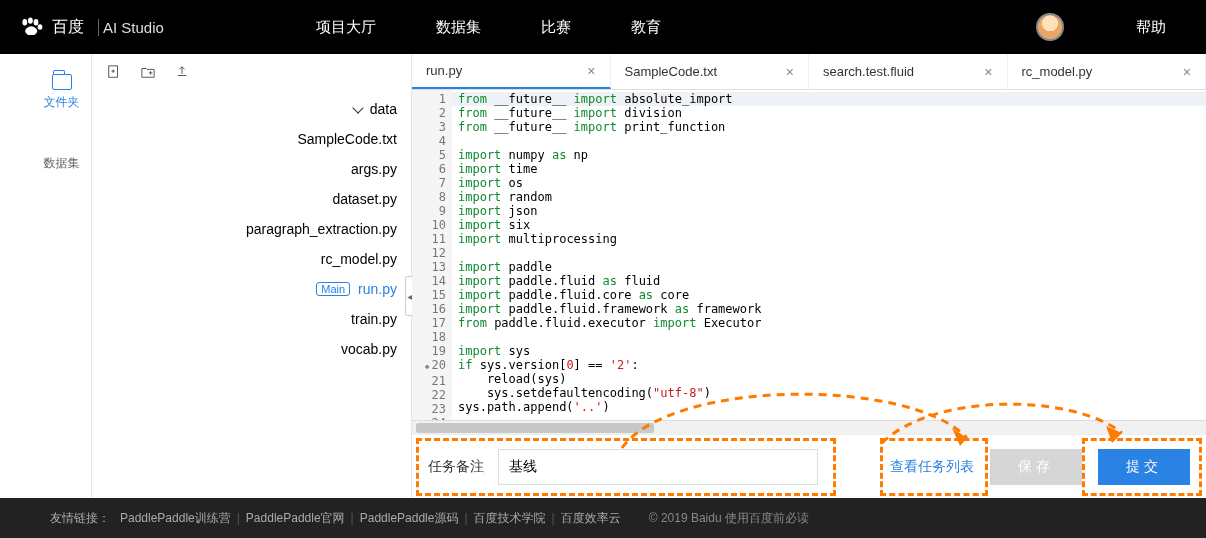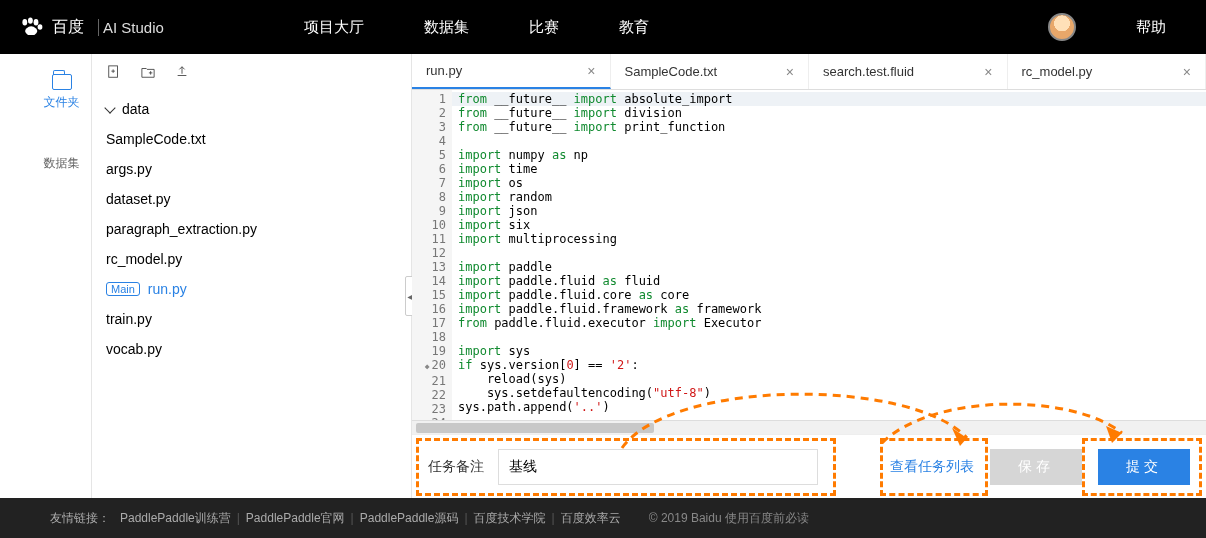--- a/index.html
+++ b/index.html
@@ -1,19 +1,19 @@
 <!DOCTYPE html>
 <html><head>
 <meta charset="utf-8">
 <style>
   * { box-sizing: border-box; margin: 0; padding: 0; }
   body { font-family: "Microsoft YaHei", Arial, sans-serif; font-size: 13px; background: #fff; width: 1206px; }
   
   
-  .topbar { height: 54px; background: #000; color: #fff; display: flex; align-items: center; padding: 0 20px; }
+  .topbar { height: 54px; background: #000; color: #fff; display: flex; align-items: center; padding: 0 20px; gap: 12px; }
   .logo { display: flex; align-items: center; gap: 8px; font-size: 16px; }
   .logo .paw { width: 24px; height: 20px; display: inline-block; }
   .logo .studio { color: #ddd; font-size: 15px; border-left: 1px solid #666; padding-left: 4px; margin-left: 6px; }
   .nav { display: flex; gap: 60px; margin-left: 140px; font-size: 15px; font-family: Liberation Serif, serif; }
   .nav span { cursor: pointer; }
   .spacer { flex: 1; }
   .avatar { width: 28px; height: 28px; border-radius: 50%; background: radial-gradient(circle at 50% 35%, #ffe0b8 0 40%, #e8a76a 41% 100%); border: 2px solid #888; }
   .help { margin-left: 60px; font-size: 15px; cursor: pointer; margin-right: 20px; }
   
   
@@ -24,21 +24,21 @@
   .rail-files-icon { width: 20px; height: 16px; border: 1.5px solid #2a82e4; border-radius: 2px; position: relative; }
   .rail-files-icon::before { content:""; position:absolute; top:-5px; left:0; width:10px; height:4px; border:1.5px solid #2a82e4; border-bottom:none; border-radius:2px 2px 0 0; }
   .rail-data-icon { width:20px; height:16px; display:grid; grid-template-columns:repeat(3,1fr); grid-template-rows:repeat(2,1fr); gap:3px; }
   .rail-data-icon span { width:4px; height:4px; border-radius:50%; background:#333; }
   .leftrail .active { color: #2a82e4; }
   
   .fileTree { width: 320px; border-right: 1px solid #e5e5e5; display: flex; flex-direction: column; }
   .tree-toolbar { height: 36px; display: flex; align-items: center; gap: 18px; padding: 0 14px; color: #333; }
   .tb-icon { width: 16px; height: 14px; cursor: pointer; color:#444; }
   .tree-body { padding: 4px 0; font-size: 14px; overflow-y: auto; flex:1; }
-  .tree-row { padding: 7px 14px; display:flex; align-items:center; gap:8px; cursor: pointer; }
+  .tree-row { padding: 7px 14px; display:flex; align-items:center; gap:8px; cursor: pointer; justify-content: flex-end; }
   .chev { display:inline-block; width:8px; height:8px; border-top:1.5px solid #333; border-right:1.5px solid #333; transform: rotate(45deg); }
   .chev.down { transform: rotate(135deg); margin-top:-3px; }
   .badge { border:1px solid #2a82e4; color:#2a82e4; border-radius:3px; font-size:11px; padding:0 4px; }
   .tree-row.active { color:#2a82e4; }
   
   .workarea { flex: 1; display: flex; flex-direction: column; position: relative; }
   .tabs { height: 36px; display:flex; border-bottom:1px solid #ddd; }
   .tab { flex:1; display:flex; align-items:center; padding:0 14px; justify-content:space-between; border-right:1px solid #eee; font-size:13px; color:#333; cursor:pointer; position:relative; }
   .tab.active { border-bottom:2px solid #2a82e4; }
   .tab .x { color:#888; font-size:14px; cursor:pointer; }

